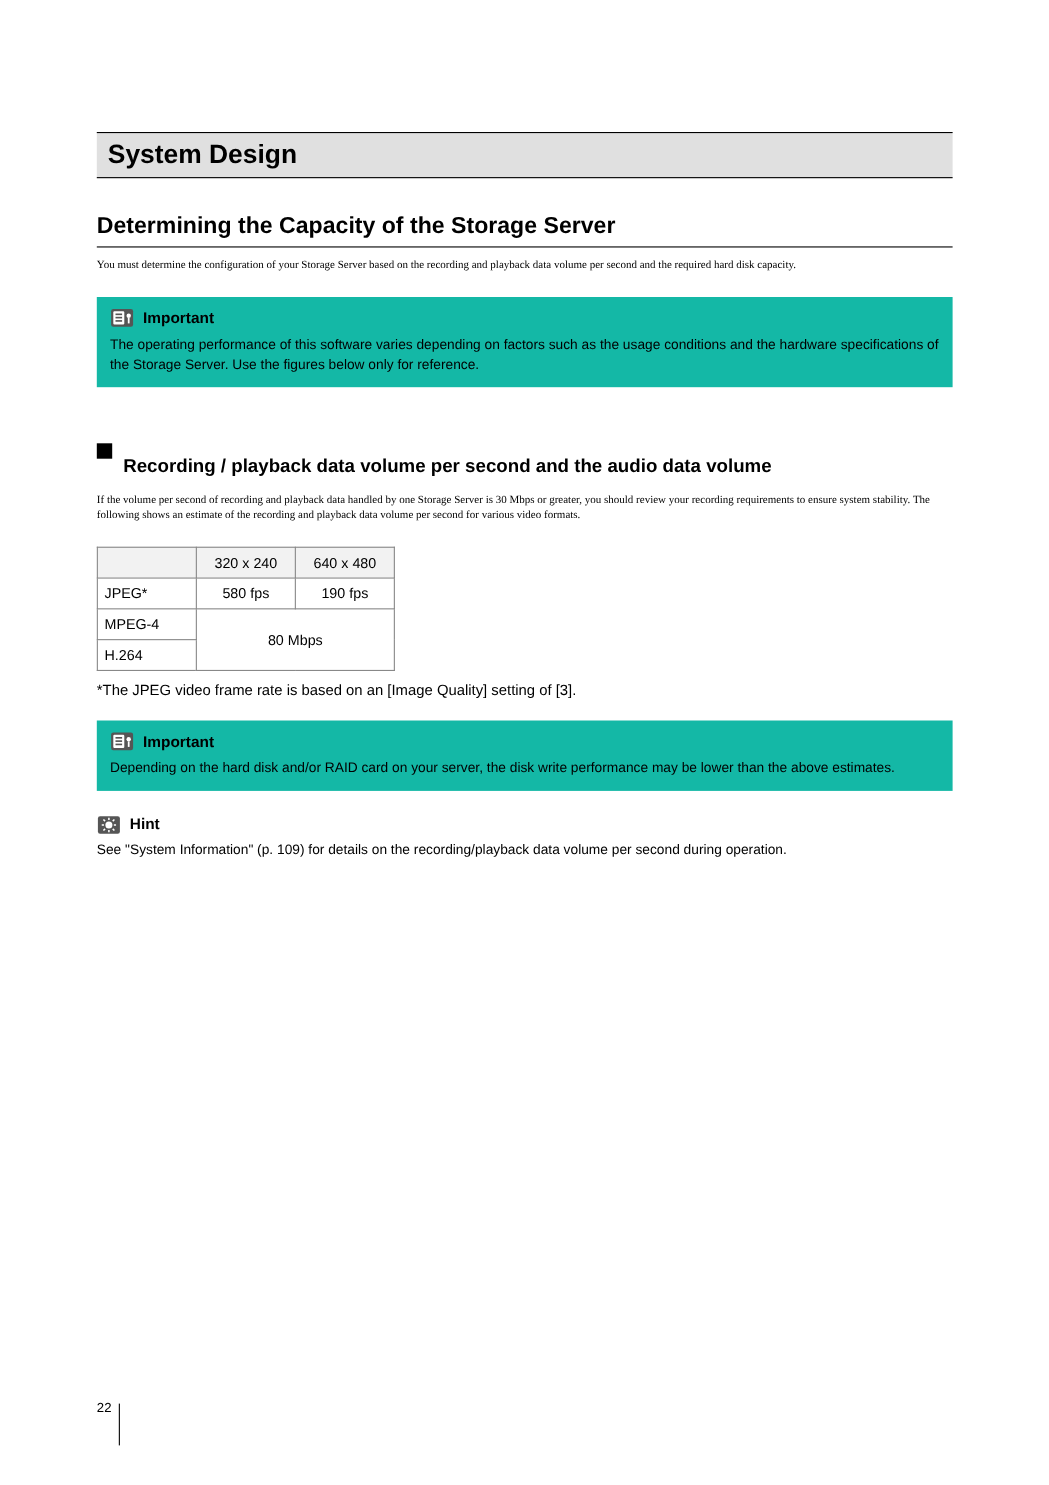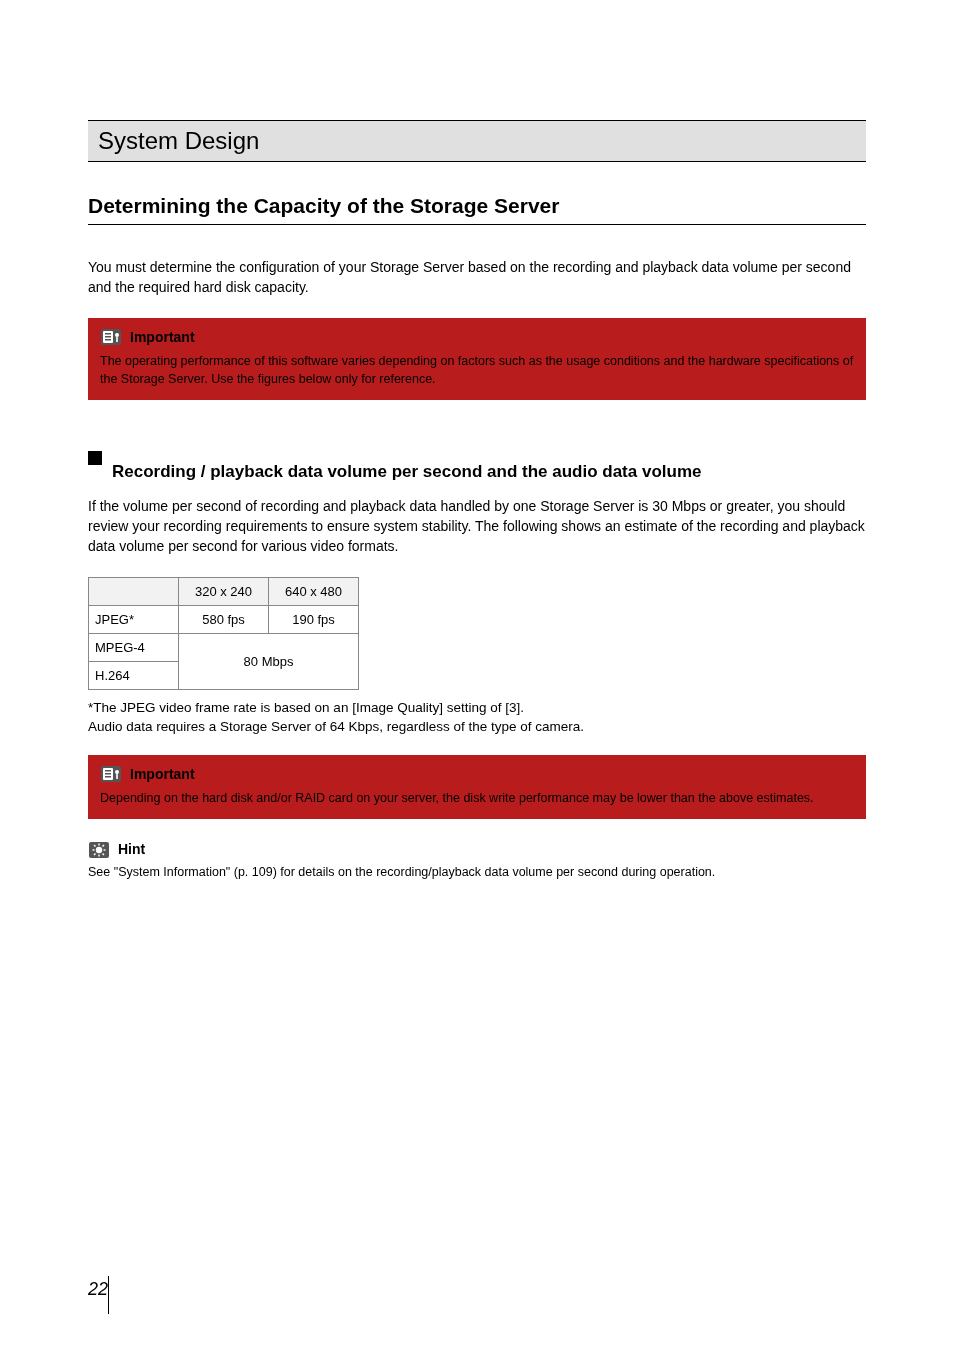--- a/index.html
+++ b/index.html
@@ -11,41 +11,42 @@
       color: #000;
       position: relative;
       padding: 120px 88px 0 88px;
     }
     .section-title {
       background: #e0e0e0;
       border-top: 1px solid #000;
       border-bottom: 1px solid #000;
       padding: 6px 10px;
       font-size: 24px;
-      font-weight: normal;
+      font-weight: bold;
       margin-bottom: 32px;
       font-family: "Helvetica Neue", Helvetica, Arial, sans-serif;
       font-stretch: condensed;
     }
     .subsection-title {
       font-size: 21px;
       font-weight: bold;
       border-bottom: 1.5px solid #000;
       padding-bottom: 6px;
-      margin-bottom: 32px;
+      margin-bottom: 10px;
       font-family: "Helvetica Neue", Helvetica, Arial, sans-serif;
       font-stretch: condensed;
     }
     .body-text {
-      font-size: 14px;
+      font-size: 10px;
       line-height: 1.45;
       margin-bottom: 20px;
+      font-family: Liberation Serif, serif;
     }
     .callout {
-      background: #b91c1c;
+      background: #14b8a6;
       padding: 10px 12px 12px 12px;
       margin-bottom: 34px;
     }
     .callout-header {
       display: flex;
       align-items: center;
       gap: 8px;
       margin-bottom: 6px;
     }
     .callout-title {
@@ -99,24 +100,23 @@
     .hint-header {
       display: flex;
       align-items: flex-start;
       gap: 8px;
       margin-bottom: 4px;
     }
     .hint-title { font-weight: bold; font-size: 14px; }
     .hint-body { font-size: 12.5px; line-height: 1.45; }
     .page-num {
       position: absolute;
-      bottom: 50px;
+      bottom: 63px;
       left: 88px;
-      font-size: 18px;
-      font-style: italic;
+      font-size: 12px;
     }
     .page-rule {
       position: absolute;
       bottom: 36px;
       left: 108px;
       width: 1px;
       height: 38px;
       background: #000;
     }
     .icon-box {
@@ -176,21 +176,20 @@
     <td class="col1" colspan="2" rowspan="2">80 Mbps</td>
   </tr>
   <tr>
     <td class="col0">H.264</td>
   </tr>
 </tbody>
   </table>
 
 <div class="footnote">
   <div>*The JPEG video frame rate is based on an [Image Quality] setting of [3].</div>
-  <div>Audio data requires a Storage Server of 64 Kbps, regardless of the type of camera.</div>
 </div>
 
 <div class="callout" style="margin-bottom:22px;">
   <div class="callout-header">
     <span class="icon-box">
       <svg viewBox="0 0 22 18" width="22" height="18">
         <rect x="1" y="1" width="20" height="16" rx="2" fill="#555"></rect>
         <rect x="3" y="3" width="10" height="12" rx="1" fill="#fff"></rect>
         <rect x="5" y="5" width="6" height="1.5" fill="#555"></rect>
         <rect x="5" y="8" width="6" height="1.5" fill="#555"></rect>

